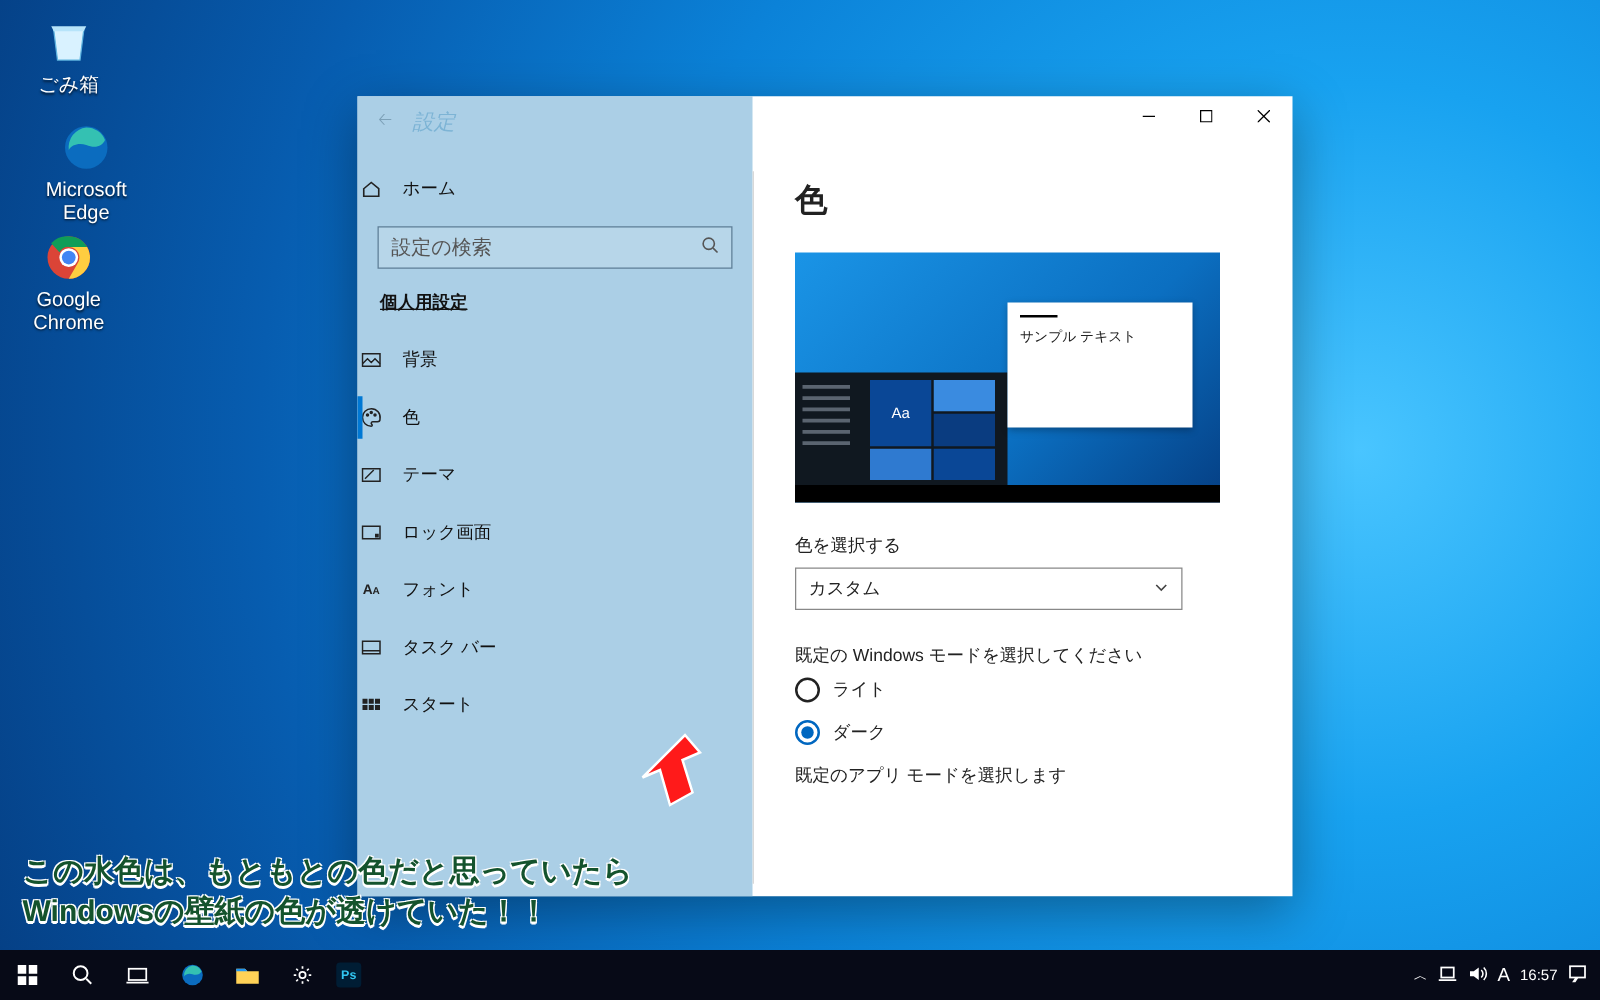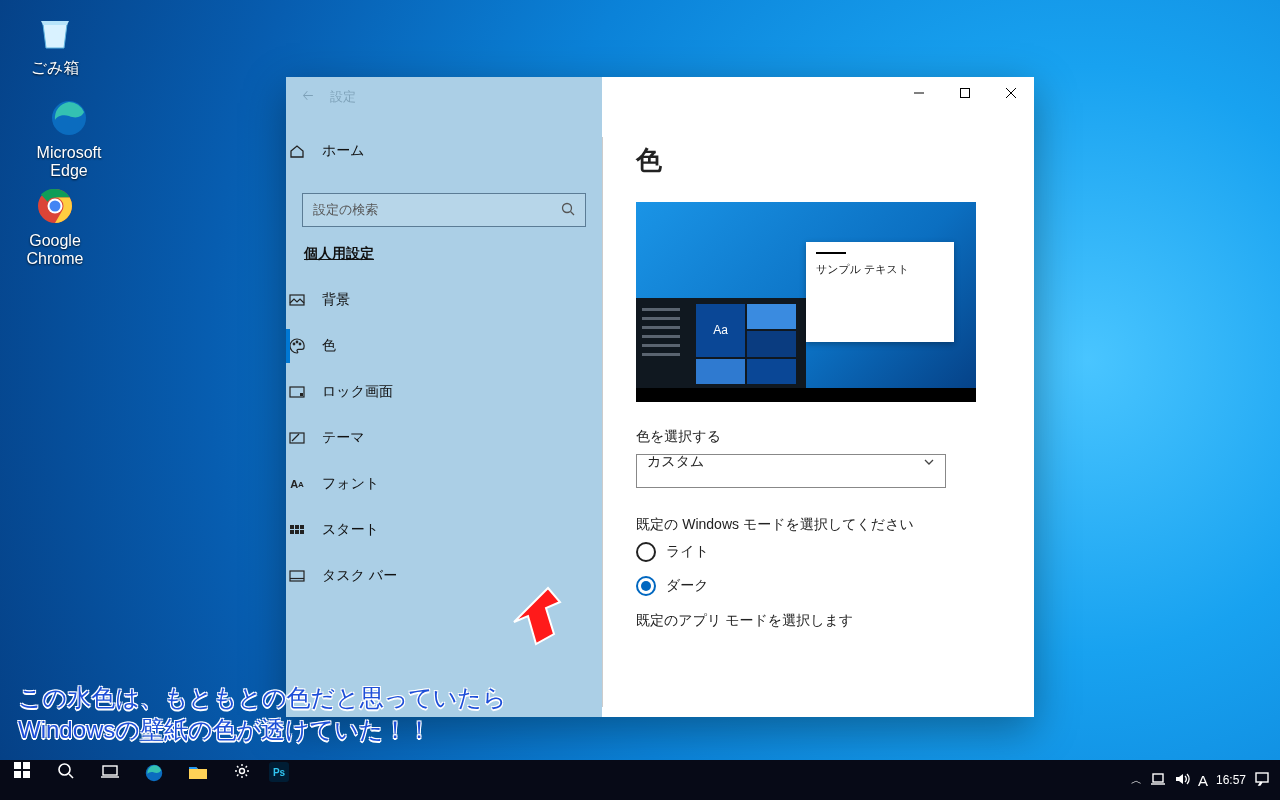--- a/index.html
+++ b/index.html
@@ -3,38 +3,38 @@
 <meta charset="utf-8">
 <style>
   * { margin: 0; padding: 0; box-sizing: border-box; font-family: "Yu Gothic UI", "Segoe UI", Meiryo, sans-serif; }
   body { width: 1280px; height: 800px; overflow: hidden; position: relative;
     background: radial-gradient(circle at 85% 45%, #49c5ff 0%, #18a2f0 25%, #0b82d8 50%, #075db0 75%, #053f84 100%); }
 
   .desk-icon { position: absolute; width: 74px; color: #fff; text-align: center; font-size: 16px; text-shadow: 0 1px 2px rgba(0,0,0,.8); }
   .desk-icon .img { width: 44px; height: 44px; margin: 0 auto 4px; display: flex; align-items: center; justify-content: center; }
 
   .taskbar { position: absolute; left: 0; right: 0; bottom: 0; height: 40px; background: #070a17; display: flex; align-items: center; color: #fff; }
-  .taskbar .tb-btn { height: 36px; min-width: 44px; display: flex; align-items: flex-start; justify-content: center; }
+  .taskbar .tb-btn { height: 36px; min-width: 44px; display: flex; align-items: center; justify-content: center; }
   .taskbar .spacer { flex: 1; }
   .taskbar .tray { display: flex; align-items: center; gap: 8px; padding: 0 10px; font-size: 12px; }
 
   .window { position: absolute; left: 286px; top: 77px; width: 748px; height: 640px; background: #fff; box-shadow: 0 12px 40px rgba(0,0,0,.35); display: flex; }
   .titlebar { position: absolute; top: 0; left: 0; right: 0; height: 40px; display: flex; align-items: center; }
   .tb-back { width: 44px; height: 40px; display: flex; align-items: center; justify-content: center; font-size: 14px; }
-  .tb-title { font-size: 13px; color: #000000; }
+  .tb-title { font-size: 17px; color: #0369a1; font-style: italic; }
   .win-ctrl { position: absolute; right: 0; top: 0; display: flex; }
   .win-ctrl .wc { width: 46px; height: 32px; display: flex; align-items: center; justify-content: center; font-size: 12px; }
 
   .sidebar { width: 316px; min-width: 316px; height: 100%; padding-top: 52px; background: rgba(153, 196, 225, 0.82); color: #111; position: relative; }
   .sb-row { display: flex; align-items: center; height: 40px; padding-left: 2px; gap: 16px; font-size: 14px; }
   .sb-row.home { height: 44px; }
   .sb-icon { width: 18px; height: 18px; display: flex; align-items: center; justify-content: center; color: #222; }
   .sb-row.selected { position: relative; }
   .sb-row.selected::before { content: ""; position: absolute; left: 0; top: 6px; bottom: 6px; width: 4px; background: #0078d4; }
-  .search { margin: 20px 16px 18px; height: 34px; border: 1px solid #5b7c95; background: rgba(255,255,255,.15); display: flex; align-items: center; padding: 0 10px; font-size: 13px; color: #555; justify-content: space-between; }
+  .search { margin: 8px 16px 18px; height: 34px; border: 1px solid #5b7c95; background: rgba(255,255,255,.15); display: flex; align-items: center; padding: 0 10px; font-size: 16px; color: #555; justify-content: space-between; }
   .search .ph { flex: 1; }
   .sb-heading { padding: 0 18px 14px; font-size: 14px; font-weight: 600; text-decoration: underline; }
   .sb-list .sb-row { height: 46px; }
 
   .main { flex: 1; padding: 66px 34px 18px; overflow: hidden; color: #222; position: relative; }
   .main::before { content: ""; position: absolute; left: 0; top: 60px; bottom: 10px; width: 1px; background: #ccc; }
   .main h1 { font-size: 26px; font-weight: 600; margin-bottom: 24px; }
 
   .preview { width: 340px; height: 200px; background: linear-gradient(135deg,#1a94e6 0%,#0b6fc1 60%,#053f84 100%); position: relative; margin-bottom: 26px; }
   .preview .tb { position: absolute; left: 0; right: 0; bottom: 0; height: 14px; background: #000; }
@@ -42,28 +42,28 @@
   .preview .start .col { position: absolute; left: 6px; top: 10px; width: 38px; display: flex; flex-direction: column; gap: 6px; }
   .preview .start .col span { height: 3px; background: #5a6470; display: block; }
   .preview .tiles { position: absolute; left: 60px; bottom: 18px; width: 100px; height: 80px; display: grid; grid-template-columns: 1fr 1fr; grid-template-rows: 1fr 1fr 1fr; gap: 2px; }
   .preview .tiles div { background: #0a50a8; }
   .preview .tiles .big { grid-row: 1 / 3; grid-column: 1; background:#0a4796; display:flex; align-items:center; justify-content:center; color:#fff; font-size:12px; }
   .preview .tiles .t2 { background:#3a8be0; } .preview .tiles .t3{background:#0a3c80;} .preview .tiles .t4{background:#2f7ad0;} .preview .tiles .t5{background:#0a4796;}
   .preview .card { position: absolute; right: 22px; top: 40px; width: 148px; height: 100px; background: #fff; box-shadow: 0 2px 6px rgba(0,0,0,.3); padding: 10px; font-size: 11px; }
   .preview .card::before { content:""; display:block; width:30px; height:2px; background:#000; margin-bottom:8px; }
 
   .label { font-size: 14px; margin-bottom: 8px; }
-  .select { width: 310px; height: 34px; border: 1px solid #888; display: flex; align-items: flex-end; padding: 16px 10px; font-size: 14px; justify-content: space-between; margin-bottom: 28px; }
+  .select { width: 310px; height: 34px; border: 1px solid #888; display: flex; align-items: center; padding: 16px 10px; font-size: 14px; justify-content: space-between; margin-bottom: 28px; }
   .radio-row { display: flex; align-items: center; gap: 10px; font-size: 14px; margin-bottom: 14px; }
   .radio { width: 20px; height: 20px; border: 2px solid #222; border-radius: 50%; display: flex; align-items: center; justify-content: center; }
   .radio.sel { border-color: #0067c0; }
   .radio.sel::after { content:""; width:10px; height:10px; border-radius:50%; background:#0067c0; }
 
   .arrow { position: absolute; left: 508px; top: 586px; width: 54px; height: 66px; }
-  .annotation { position: absolute; left: 18px; top: 682px; font-weight: 400; font-size: 24px; line-height: 1.35; color: #1d4ed8; text-shadow: -1px -1px 0 #fff,1px -1px 0 #fff,-1px 1px 0 #fff,1px 1px 0 #fff,0 2px 0 #fff; }
+  .annotation { position: absolute; left: 18px; top: 682px; font-weight: 700; font-size: 24px; line-height: 1.35; color: #14532d; text-shadow: -1px -1px 0 #fff,1px -1px 0 #fff,-1px 1px 0 #fff,1px 1px 0 #fff,0 2px 0 #fff; }
 </style>
 </head>
 <body>
 
 <div class="desk-icon" style="left:18px; top:10px;">
   <div class="img">
     <svg width="40" height="40" viewBox="0 0 40 40">
         <path d="M8 12h24l-3 24H11z" fill="#d9f2ff" stroke="#5fb4e0"></path>
         <path d="M6 9h28l-2 4H8z" fill="#b7e4fa"></path>
       </svg>
@@ -153,59 +153,59 @@
               <circle cx="8" cy="4" r=".8" fill="#222"></circle>
               <circle cx="11" cy="6" r=".8" fill="#222"></circle>
             </svg>
           </span>
         <span>色</span>
       </div>
       <div class="sb-row">
         <span class="sb-icon">
             <svg width="16" height="16" viewBox="0 0 16 16" fill="none" stroke="#222" stroke-width="1.2">
               <rect x="1" y="3" width="14" height="10"></rect>
+              <path d="M3 11l7-7"></path>
+            </svg>
+          </span>
+        <span>テーマ</span>
+      </div>
+      <div class="sb-row">
+        <span class="sb-icon">
+            <svg width="16" height="16" viewBox="0 0 16 16" fill="none" stroke="#222" stroke-width="1.2">
+              <rect x="1" y="3" width="14" height="10"></rect>
               <rect x="11" y="9" width="3" height="3" fill="#222" stroke="none"></rect>
             </svg>
           </span>
         <span>ロック画面</span>
-      </div>
-      <div class="sb-row">
-        <span class="sb-icon">
-            <svg width="16" height="16" viewBox="0 0 16 16" fill="none" stroke="#222" stroke-width="1.2">
-              <rect x="1" y="3" width="14" height="10"></rect>
-              <path d="M3 11l7-7"></path>
-            </svg>
-          </span>
-        <span>テーマ</span>
       </div>
       <div class="sb-row">
         <span class="sb-icon" style="font-size:11px;font-weight:600;">A<span style="font-size:8px;">A</span></span>
         <span>フォント</span>
+      </div>
+      <div class="sb-row">
+        <span class="sb-icon">
+            <svg width="16" height="16" viewBox="0 0 16 16" fill="none" stroke="#222" stroke-width="1.2">
+              <rect x="1" y="3" width="14" height="10"></rect>
+              <line x1="1" y1="10.5" x2="15" y2="10.5"></line>
+            </svg>
+          </span>
+        <span>タスク バー</span>
       </div>
       <div class="sb-row">
         <span class="sb-icon">
             <svg width="16" height="16" viewBox="0 0 16 16" fill="#222">
               <rect x="1" y="3" width="4" height="4"></rect>
               <rect x="6" y="3" width="4" height="4"></rect>
               <rect x="11" y="3" width="4" height="4"></rect>
               <rect x="1" y="8" width="4" height="4"></rect>
               <rect x="6" y="8" width="4" height="4"></rect>
               <rect x="11" y="8" width="4" height="4"></rect>
             </svg>
           </span>
         <span>スタート</span>
-      </div>
-      <div class="sb-row">
-        <span class="sb-icon">
-            <svg width="16" height="16" viewBox="0 0 16 16" fill="none" stroke="#222" stroke-width="1.2">
-              <rect x="1" y="3" width="14" height="10"></rect>
-              <line x1="1" y1="10.5" x2="15" y2="10.5"></line>
-            </svg>
-          </span>
-        <span>タスク バー</span>
       </div>
     </div>
   </div>
 
   <div class="main">
     <h1>色</h1>
 
     <div class="preview">
       <div class="start">
         <div class="col">

